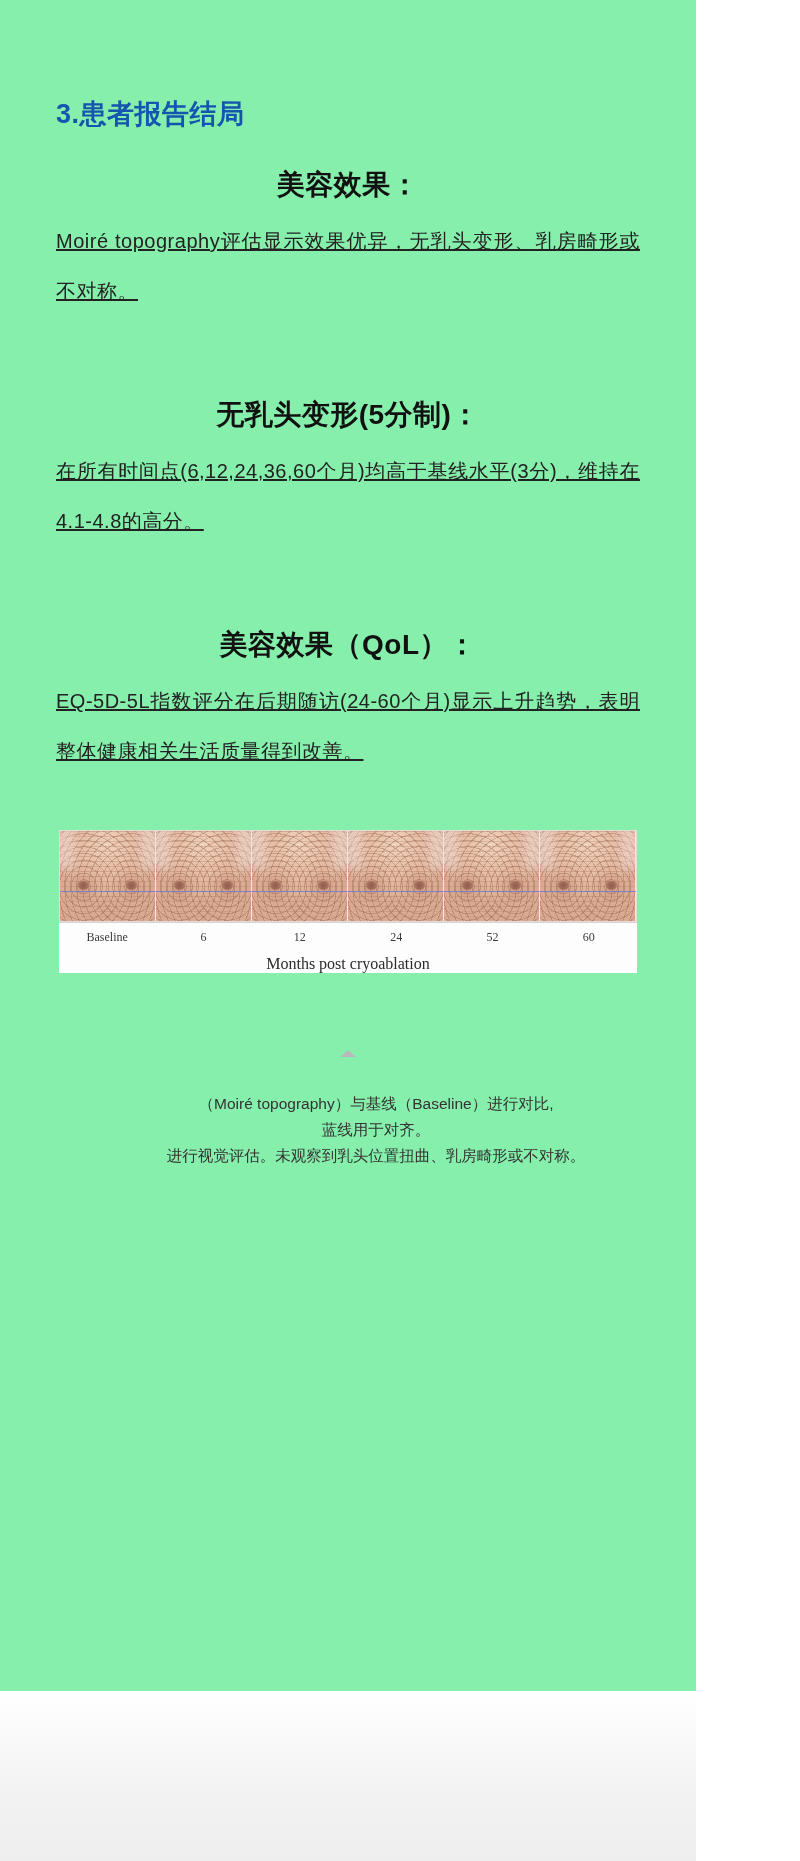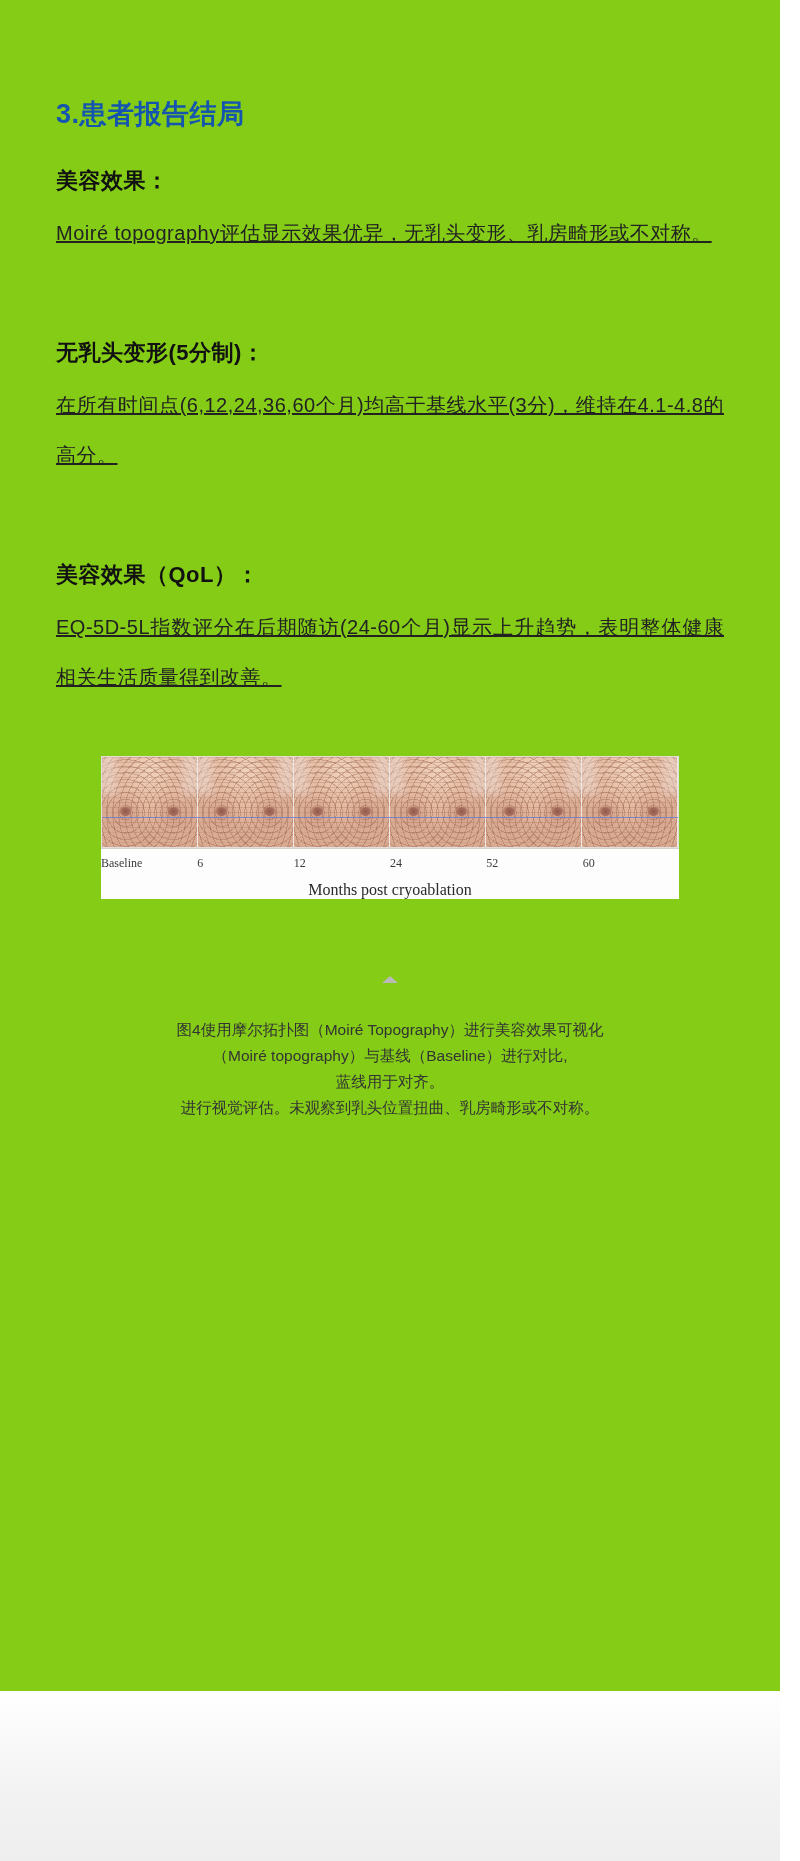--- a/index.html
+++ b/index.html
@@ -8,42 +8,43 @@
     background: #ffffff;
   }
   body {
     width: 800px;
     min-height: 1861px;
     font-family: "Liberation Sans", sans-serif;
     color: #1a1a1a;
     position: relative;
   }
   .page {
-    width: 780px;
+    width: 696px;
     min-height: 1861px;
-    background: #84cc16;
+    background: #86efac;
     position: relative;
     box-sizing: border-box;
     padding: 0 56px;
   }
   .section-title {
     color: #1455b0;
     font-size: 27px;
     font-weight: bold;
     letter-spacing: 0.5px;
     margin: 0;
     padding-top: 96px;
   }
   .subhead {
-    font-size: 22px;
+    font-size: 28px;
     font-weight: bold;
     color: #111111;
     margin: 0;
     padding-top: 34px;
     letter-spacing: 0.5px;
+    text-align: center;
   }
   .body-text {
     font-size: 20px;
     line-height: 50px;
     color: #222222;
     margin: 0;
     padding-top: 12px;
     letter-spacing: 0.5px;
     text-align: justify;
     text-decoration: underline;
@@ -149,21 +150,21 @@
     opacity: 0.85;
   }
   .labels {
     display: flex;
     width: 578px;
     border-top: 1px solid #d8d2cd;
     padding-top: 7px;
   }
   .labels .lab {
     flex: 1 1 0;
-    text-align: left;
+    text-align: center;
     font-family: "Liberation Serif", serif;
     font-size: 12px;
     color: #3a3a3a;
   }
   .fig-axis-caption {
     width: 578px;
     margin: 10px auto 16px;
     text-align: center;
     font-family: "Liberation Serif", serif;
     font-size: 16px;
@@ -299,21 +300,20 @@
       </div>
 
       <div class="fig-axis-caption">Months post cryoablation</div>
     </div>
 
     <div class="caret">
       <span></span>
     </div>
 
     <div class="fig-caption">
-      <div>图4使用摩尔拓扑图（Moiré Topography）进行美容效果可视化</div>
       <div>（Moiré topography）与基线（Baseline）进行对比,</div>
       <div>蓝线用于对齐。</div>
       <div>进行视觉评估。未观察到乳头位置扭曲、乳房畸形或不对称。</div>
     </div>
   </div>
 
   <div class="footer-fade"></div>
 </div>
 
 </body></html>

